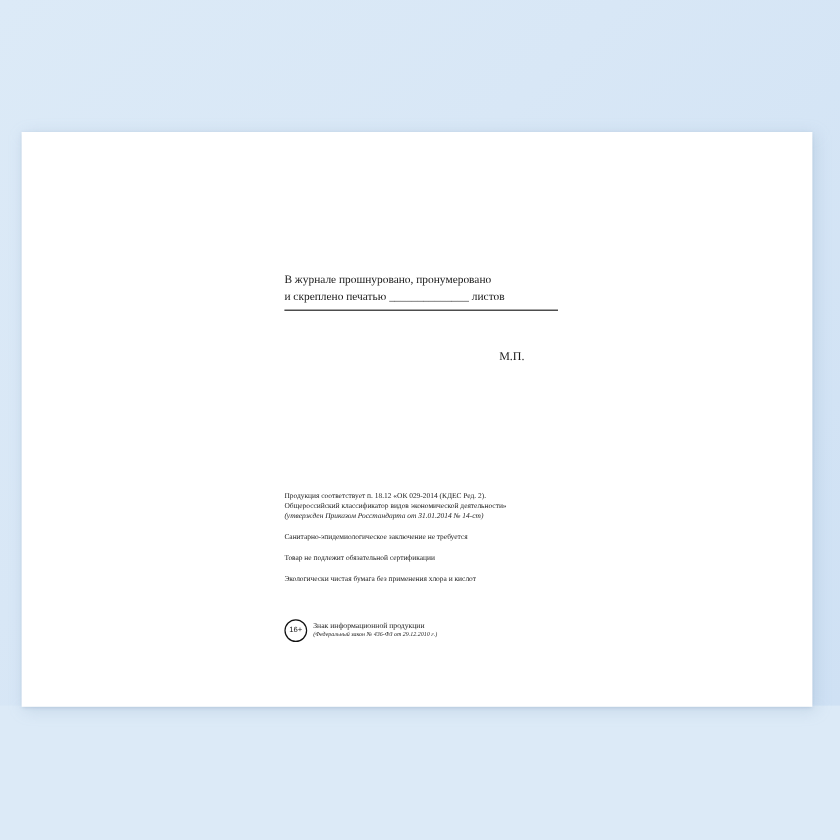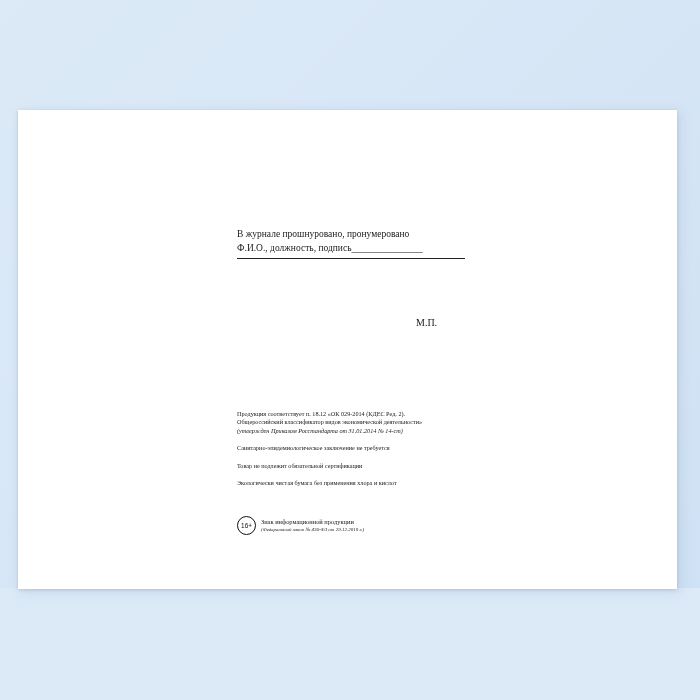--- a/index.html
+++ b/index.html
@@ -64,21 +64,21 @@
   }
   .cert-rule {
     margin-top: 2px;
     width: 228px;
     border-bottom: 1px solid #222;
     height: 1px;
   }
   .mp {
     position: absolute;
     left: 398px;
-    top: 207px;
+    top: 182px;
     font-size: 10px;
     color: #1a1a1a;
   }
 
   
   .info-block {
     position: absolute;
     left: 219px;
     top: 300px;
     width: 260px;
@@ -142,21 +142,21 @@
 
 <div class="stage">
 
   <div class="page-shadow"></div>
 
   <div class="page">
     <div class="page-inner">
 
       <div class="cert-block">
         <div class="cert-line">В журнале прошнуровано, пронумеровано</div>
-        <div class="cert-line"> Ф.И.О., должность, подпись_______________</div>
+        <div class="cert-line">и скреплено печатью ______________ листов</div>
         <div class="cert-rule"></div>
       </div>
 
       <div class="mp">М.П.</div>
 
       <div class="info-block">
         <p class="info-p">
           <span>Продукция соответствует п. 18.12 «ОК 029-2014 (КДЕС Ред. 2).</span><br>
           <span>Общероссийский классификатор видов экономической деятельности»</span><br>
           <span class="ital">(утвержден Приказом Росстандарта от 31.01.2014 № 14-ст)</span>

